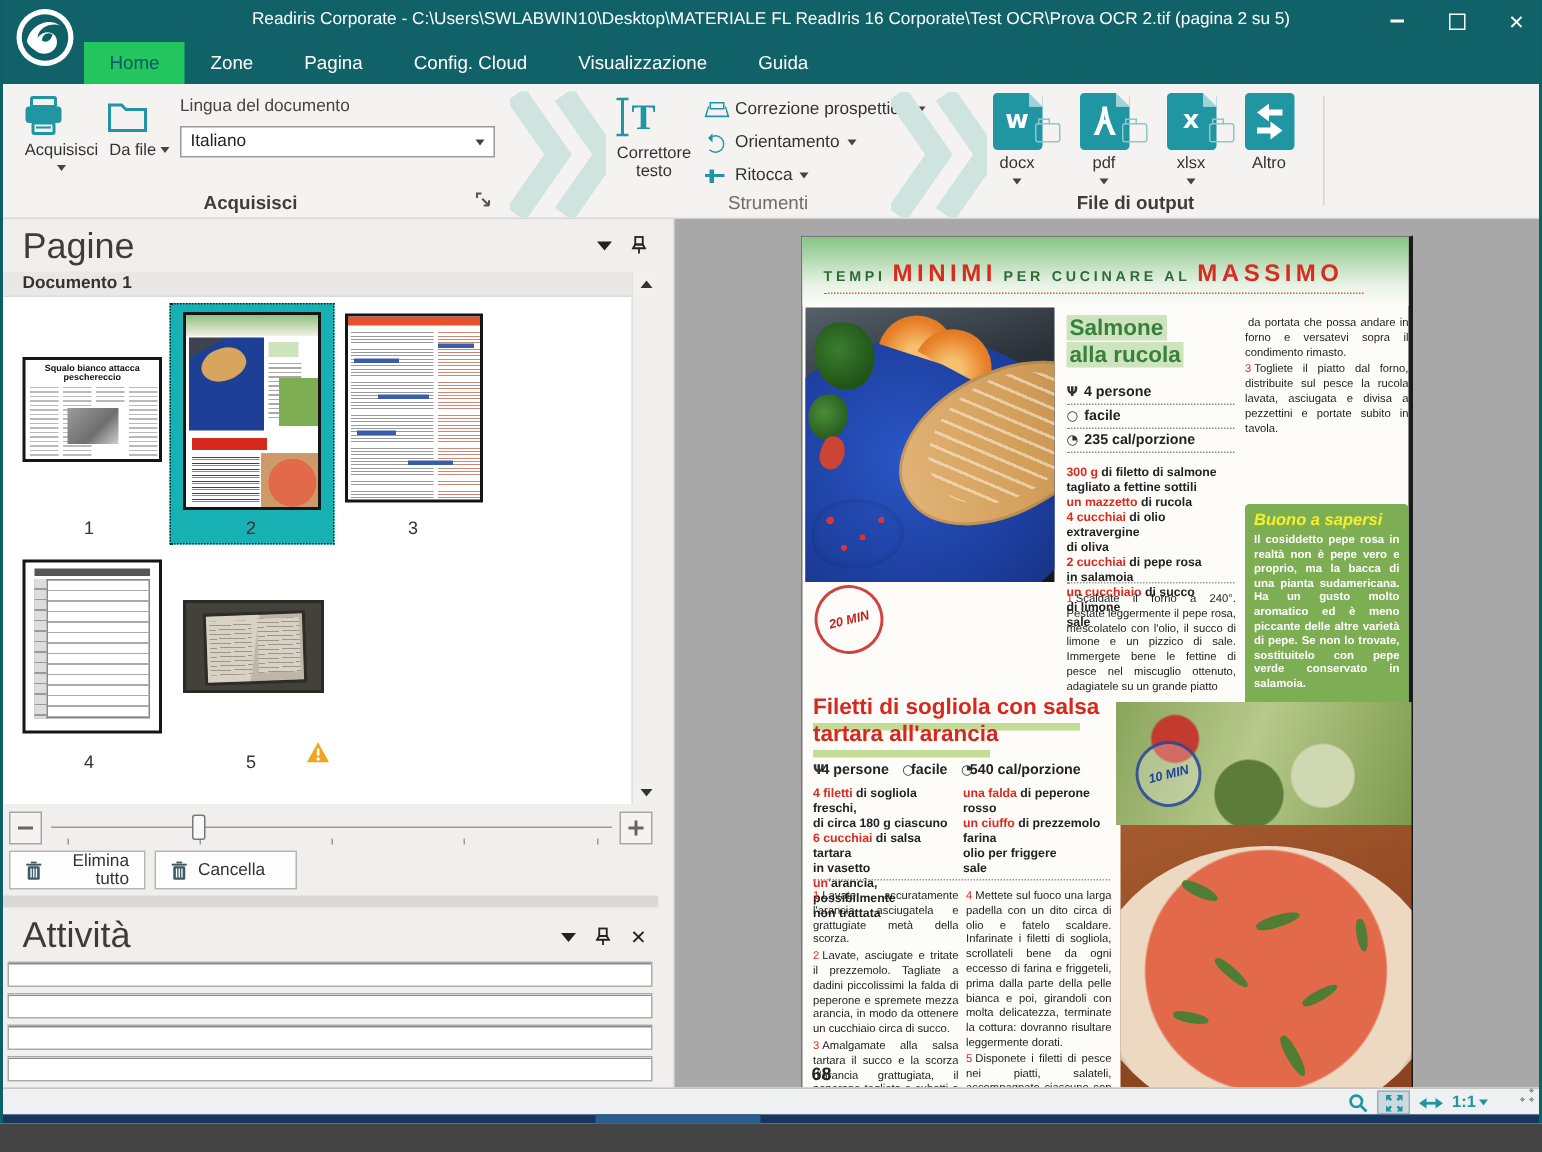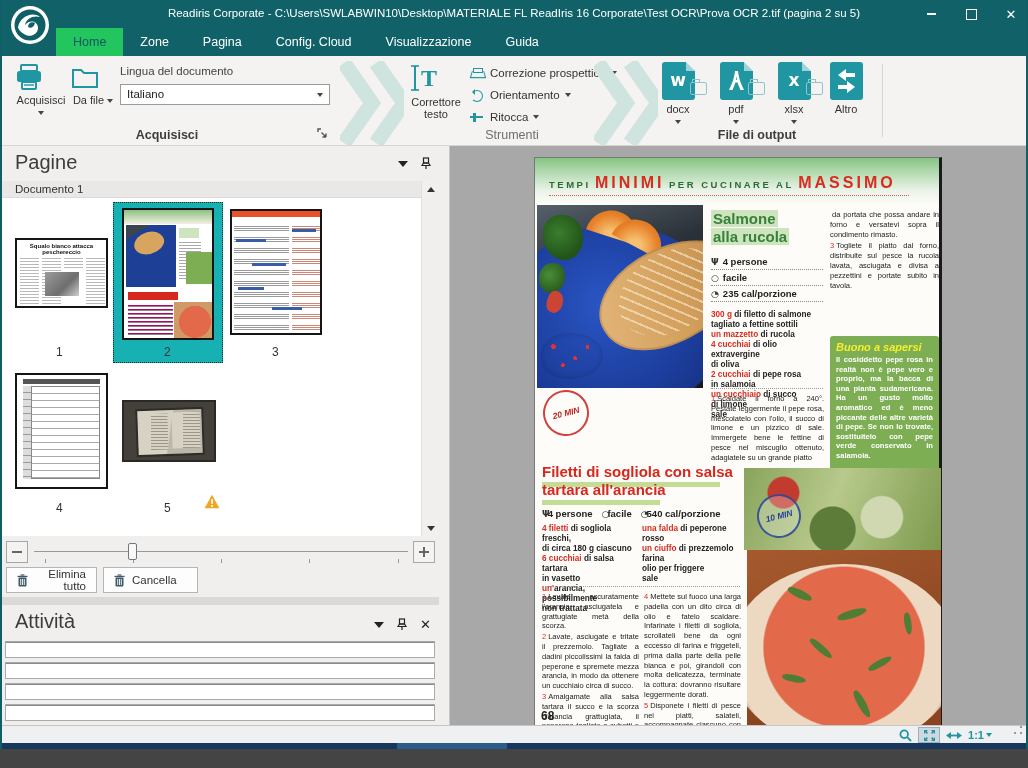--- a/index.html
+++ b/index.html
@@ -51,26 +51,26 @@
   .mini-folder { position:absolute; width:17px; height:13px; border:1.4px solid #8fc6cc; border-radius:2px; }
   .mini-folder::before { content:""; position:absolute; left:1px; top:-4px; width:6px; height:3px; border:1.4px solid #8fc6cc; border-bottom:none; }
   .vsep { position:absolute; top:8px; bottom:8px; width:1px; background:#d8d6d4; }
 
   
   .left-pane { position:absolute; left:0; top:146px; width:437px; bottom:24px; background:#f0efee; }
   .splitter { position:absolute; left:437px; top:146px; width:11px; bottom:24px; background:#f0efee; border-right:1px solid #c9c8c6; }
   .preview { position:absolute; left:448px; top:146px; right:0; bottom:24px; background:#a8a8a8; overflow:hidden; }
 
   .pane-hdr { position:relative; height:34px; }
-  .pane-title { position:absolute; left:13px; top:5px; font-size:20px; color:#3c3c3c; }
+  .pane-title { position:absolute; left:13px; top:5px; font-size:24px; color:#3c3c3c; }
   .hdr-ics { position:absolute; right:8px; top:11px; display:flex; gap:13px; align-items:center; }
   .tri-dn { width:0; height:0; border-left:5px solid transparent; border-right:5px solid transparent; border-top:6px solid #222; }
   .x-ic { font-size:13px; color:#222; line-height:10px; }
 
-  .doc-hdr { position:absolute; left:0; top:35px; width:419px; height:17px; background:#e9e8e6; border-bottom:1px solid #dcdbd9; font-size:11.5px; font-weight:400; color:#333; padding-left:13px; line-height:16px; }
+  .doc-hdr { position:absolute; left:0; top:35px; width:419px; height:17px; background:#e9e8e6; border-bottom:1px solid #dcdbd9; font-size:11.5px; font-weight:700; color:#333; padding-left:13px; line-height:16px; }
   .thumb-area { position:absolute; left:0; top:52px; width:419px; height:338px; background:#fff; }
   .vscroll { position:absolute; left:419px; top:35px; width:17px; height:355px; background:#f0efee; border-left:1px solid #e0dfdd; }
   .sbtn { position:absolute; left:0; width:17px; height:16px; background:#f1f0ee; display:flex; align-items:center; justify-content:center; }
   .tri-up-s { width:0; height:0; border-left:4px solid transparent; border-right:4px solid transparent; border-bottom:5px solid #333; }
   .tri-dn-s { width:0; height:0; border-left:4px solid transparent; border-right:4px solid transparent; border-top:5px solid #333; }
 
   .thumb { position:absolute; border:2px solid #151515; background:#fff; overflow:hidden; }
   .cap { position:absolute; font-size:12px; color:#333; }
   .sel-pad { position:absolute; left:111px; top:4px; width:110px; height:161px; background:#17b1b4; border:1px dotted #033; }
 

